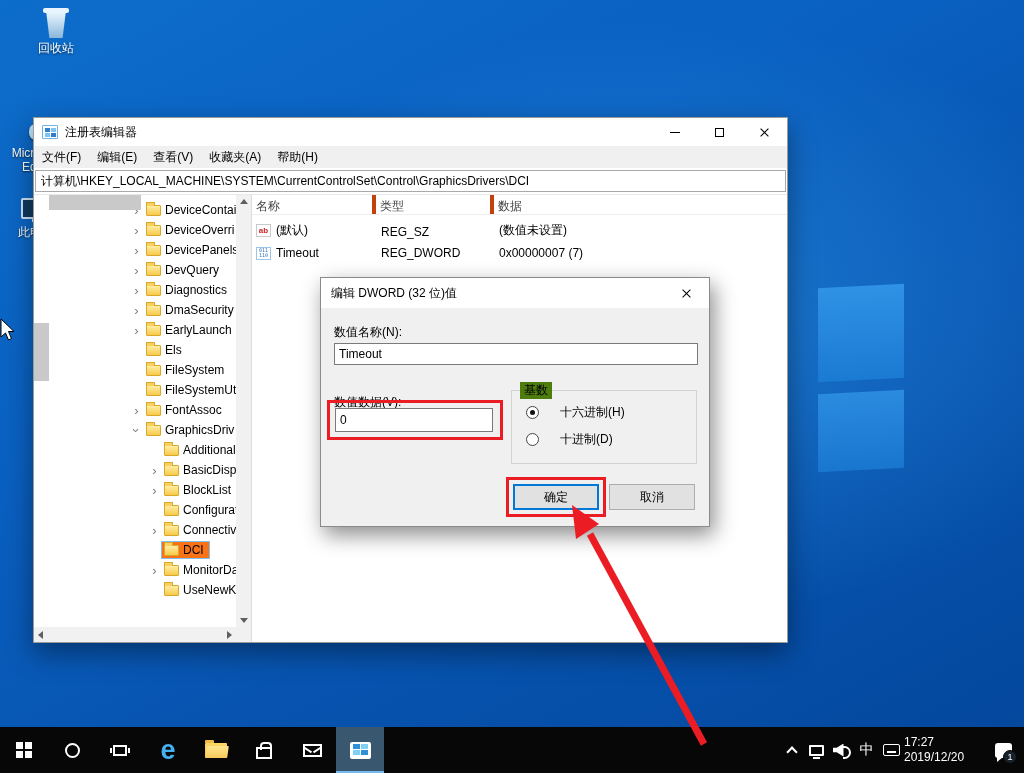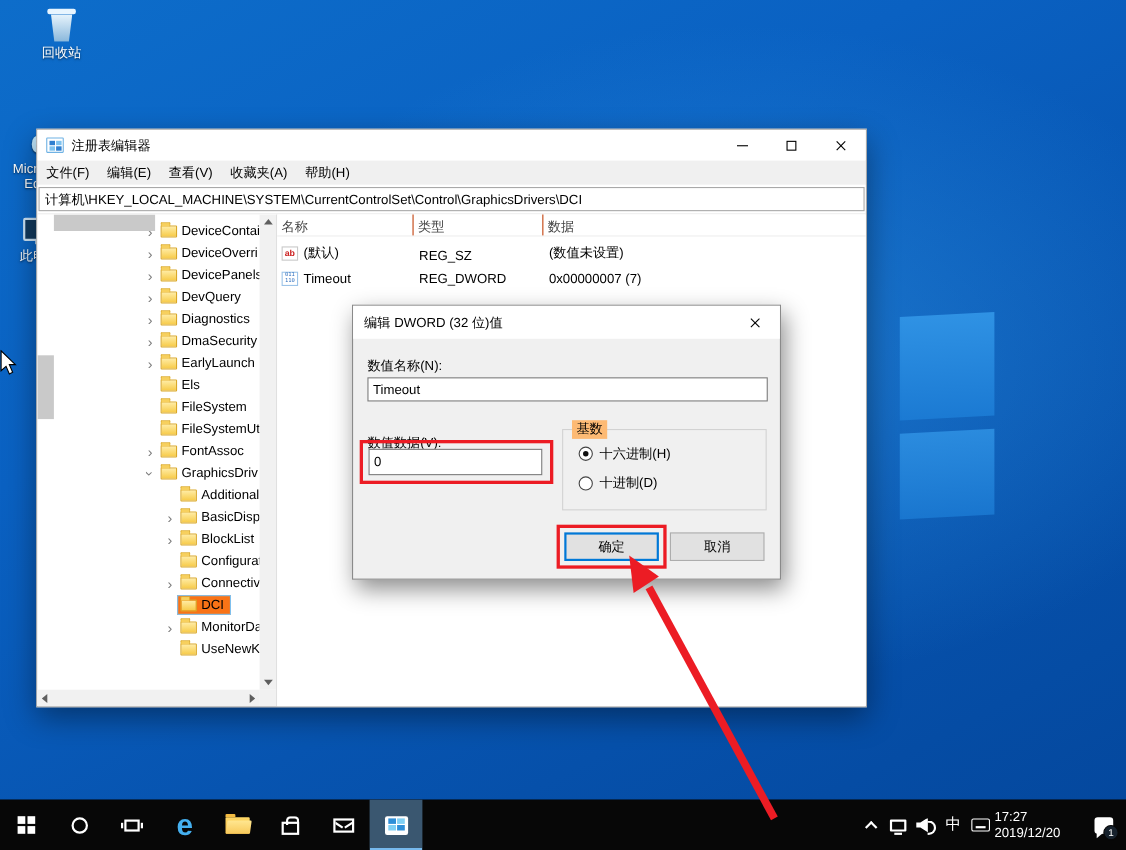--- a/index.html
+++ b/index.html
@@ -72,21 +72,21 @@
   .hthumb{position:absolute;left:15px;top:0;width:92px;height:15px;background:#c9c9c9}
   .scroll-corner{position:absolute;right:0;bottom:0;width:15px;height:15px;background:#f1f1f1}
   .tri{width:0;height:0}
   .tri.up{border-left:4px solid transparent;border-right:4px solid transparent;border-bottom:5px solid #5f5f5f}
   .tri.down{border-left:4px solid transparent;border-right:4px solid transparent;border-top:5px solid #5f5f5f}
   .tri.left{border-top:4px solid transparent;border-bottom:4px solid transparent;border-right:5px solid #5f5f5f}
   .tri.right{border-top:4px solid transparent;border-bottom:4px solid transparent;border-left:5px solid #5f5f5f}
 
   .list-pane{flex:1;position:relative;background:#fff}
   .list-header{display:flex;height:20px;color:#444;border-bottom:1px solid #eee}
-  .hcell{padding:3px 4px;border-right:1px solid #c2410c}
+  .hcell{padding:3px 4px;border-right:4px solid #c2410c}
   .hcell.name{width:124px}.hcell.type{width:118px}.hcell.data{flex:1;border-right:none}
   .list-body{padding-top:3px}
   .list-row{display:flex;height:21px;align-items:flex-end}
   .cell{display:flex;align-items:center}
   .cell.name{width:124px;gap:5px;padding-left:4px}
   .cell.type{width:118px;padding-left:5px}
   .cell.data{flex:1;padding-left:5px}
   .icon-sz{width:15px;height:13px;flex:none;border:1px solid #c9c9c9;background:#fff;color:#cc2222;
     font-size:8px;font-weight:bold;line-height:11px;text-align:center}
   .icon-sz::before{content:"ab"}
@@ -99,22 +99,22 @@
     border:1px solid #8a8a8a;box-shadow:4px 8px 20px rgba(0,0,0,.45);z-index:20;font-size:12px}
   .dlg-titlebar{height:30px;background:#fff;display:flex;align-items:center;padding-left:10px}
   .dlg-close{margin-left:auto;width:45px;height:30px;display:flex;align-items:center;justify-content:center}
   .dlg-label{position:absolute}
   .lbl-name{left:13px;top:46px}
   .lbl-data{left:13px;top:116px}
   .dlg-input{position:absolute;border:1px solid #7a7a7a;background:#fff;font-size:12px;padding:0 4px;font-family:inherit}
   .input-name{left:13px;top:65px;width:364px;height:22px}
   .input-data{left:14px;top:130px;width:158px;height:24px}
   .groupbox{position:absolute;left:190px;top:112px;width:186px;height:74px;border:1px solid #d2d2d2}
-  .groupbox-label{position:absolute;top:-9px;left:8px;background:#fdba74;padding:0 4px}
-  .radio-row{position:absolute;left:14px;display:flex;align-items:center;gap:6px}
+  .groupbox-label{position:absolute;top:-9px;left:8px;background:#4d7c0f;padding:0 4px}
+  .radio-row{position:absolute;left:14px;display:flex;align-items:center;gap:21px}
   .radio-row.hex{top:13px}.radio-row.dec{top:40px}
   .radio{width:13px;height:13px;flex:none;border:1px solid #444;border-radius:50%;background:#fff;position:relative}
   .radio.checked::after{content:"";position:absolute;inset:3px;border-radius:50%;background:#111}
   .btn{position:absolute;top:206px;width:86px;height:26px;background:#e1e1e1;border:1px solid #adadad;
     display:flex;align-items:center;justify-content:center;font-size:12px}
   .btn-ok{left:192px;border:2px solid #0078d7}
   .btn-cancel{left:288px}
   .redbox{position:absolute;border:3px solid #ec1c24;pointer-events:none;z-index:5}
   .redbox-input{left:6px;top:122px;width:176px;height:40px}
   .redbox-ok{left:185px;top:199px;width:100px;height:40px}

